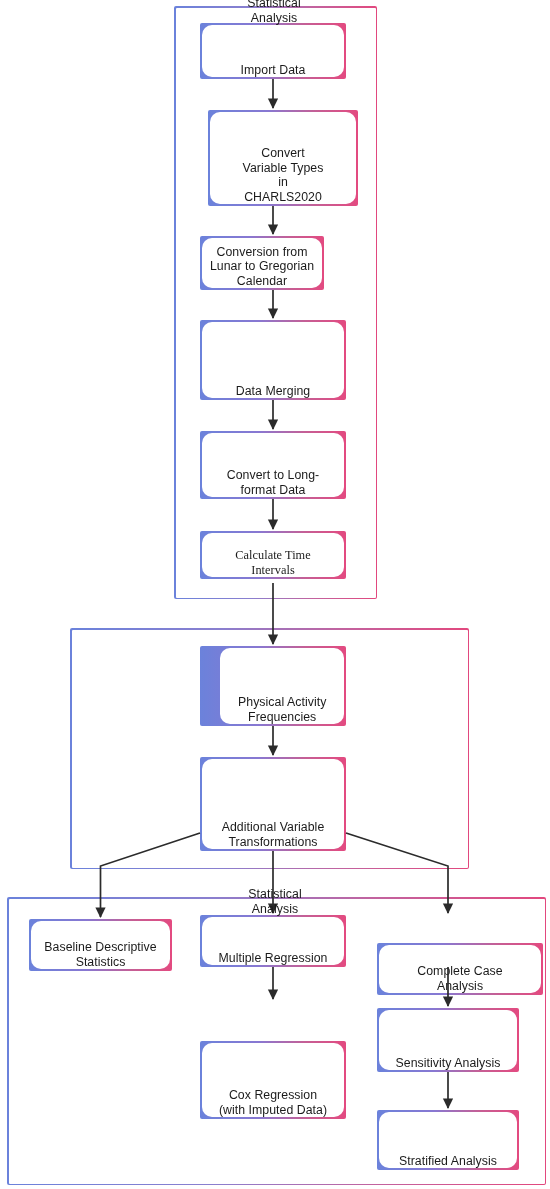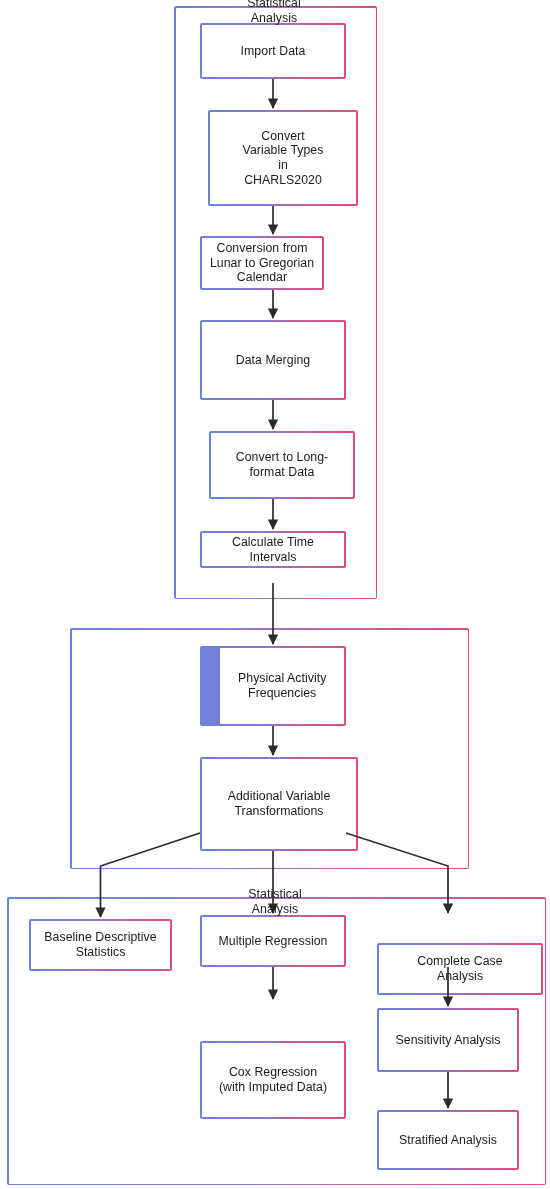--- a/index.html
+++ b/index.html
@@ -59,23 +59,23 @@
     z-index:2;
     border-radius:2px;
     padding:1.6px;
     background:linear-gradient(90deg,#6b82db 0%, #8878d2 40%, #c55f95 72%, #e34a80 100%);
     box-sizing:border-box;
   }
   .node > .node-inner{
     width:100%;
     height:100%;
     background:#ffffff;
-    border-radius:0;
+    border-radius:10px;
     display:flex;
-    align-items:center;
+    align-items:flex-end;
     justify-content:center;
     text-align:center;
     box-sizing:border-box;
   }
   .node-label{
     font-size:12.3px;
     line-height:14.6px;
     color:#1b1b1b;
     white-space:pre-line;
     letter-spacing:.05px;
@@ -141,39 +141,39 @@
           <span class="node-label">Conversion from
 Lunar to Gregorian
 Calendar</span>
         </div>
       </div>
       <div class="node" style="left: 200px; top: 320px; width: 146px; height: 80px;">
         <div class="node-inner">
           <span class="node-label">Data Merging</span>
         </div>
       </div>
-      <div class="node" style="left: 200px; top: 431px; width: 146px; height: 68px; margin-left: 9px;">
+      <div class="node" style="left: 200px; top: 431px; width: 146px; height: 68px;">
         <div class="node-inner">
           <span class="node-label">Convert to Long-
 format Data</span>
         </div>
       </div>
-      <div class="node" style="left: 200px; top: 531px; width: 146px; height: 37px;">
+      <div class="node" style="left: 200px; top: 531px; width: 146px; height: 48px; font-family: Liberation Serif, serif;">
         <div class="node-inner">
           <span class="node-label">Calculate Time
 Intervals</span>
         </div>
       </div>
       <div class="node" style="left: 200px; top: 646px; width: 146px; height: 80px; padding-left: 20px;">
         <div class="node-inner">
           <span class="node-label">Physical Activity
 Frequencies</span>
         </div>
       </div>
-      <div class="node" style="left: 200px; top: 757px; width: 158px; height: 94px;">
+      <div class="node" style="left: 200px; top: 757px; width: 146px; height: 94px;">
         <div class="node-inner">
           <span class="node-label">Additional Variable
 Transformations</span>
         </div>
       </div>
       <div class="node" style="left: 29px; top: 919px; width: 143px; height: 52px;">
         <div class="node-inner">
           <span class="node-label">Baseline Descriptive
 Statistics</span>
         </div>

